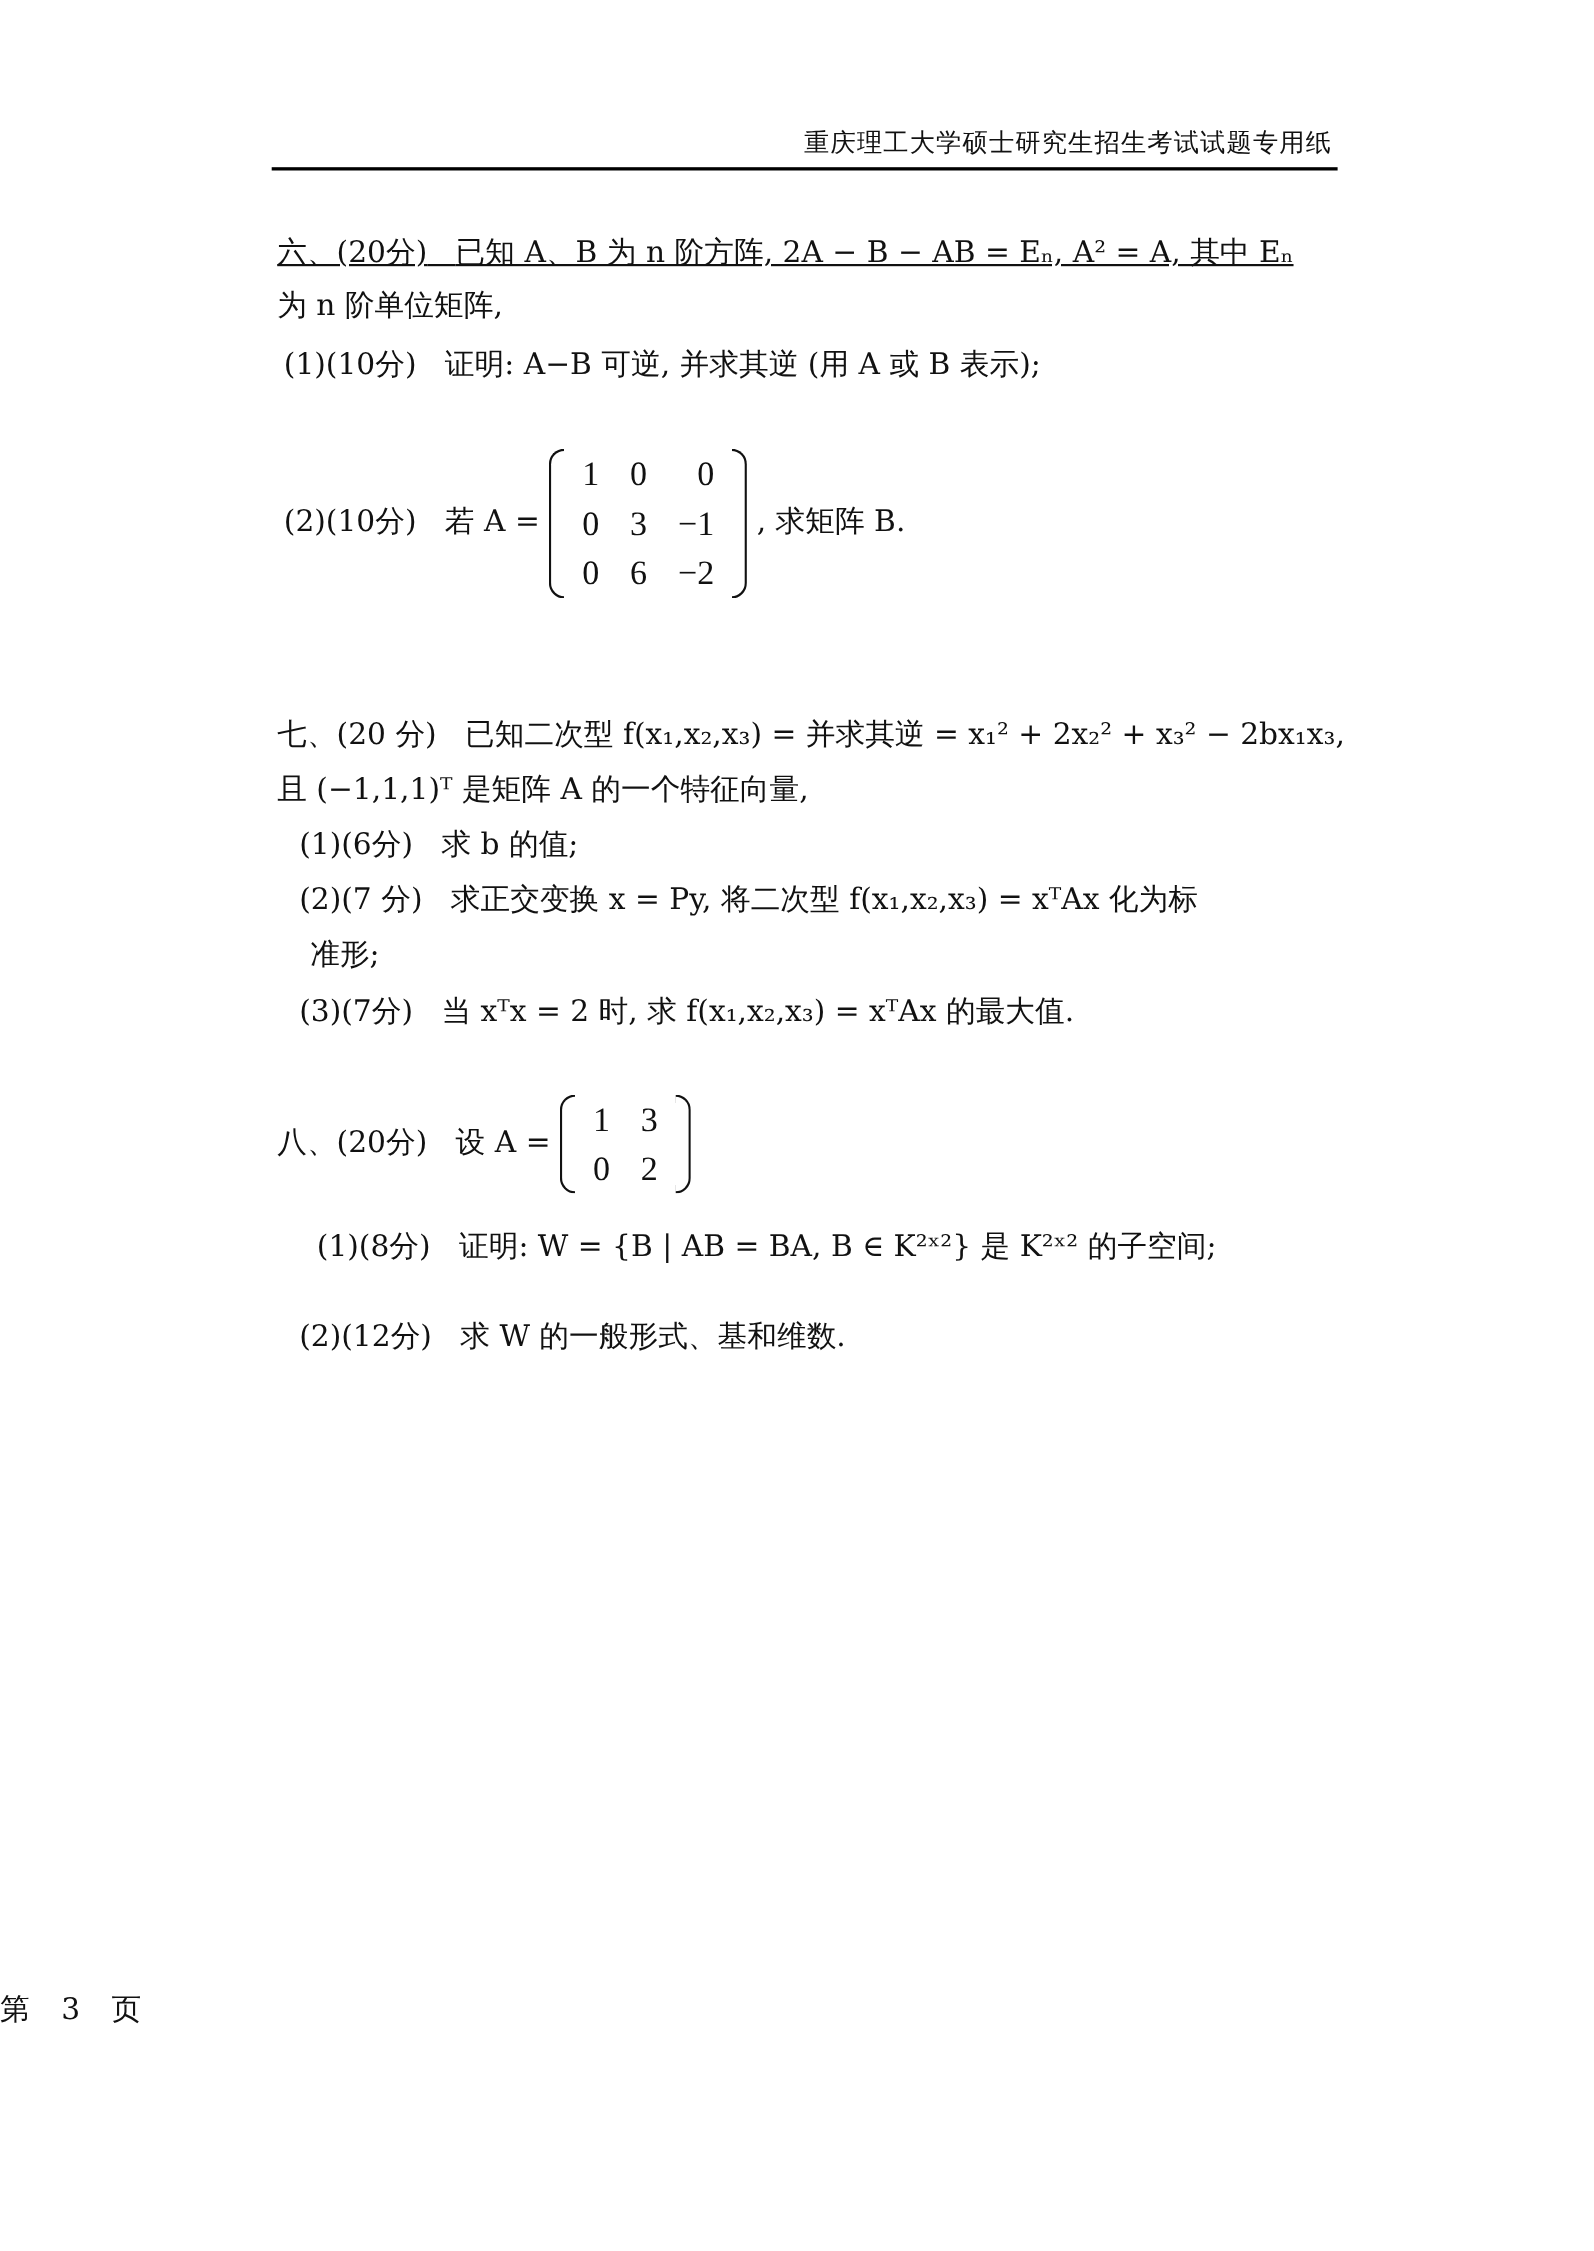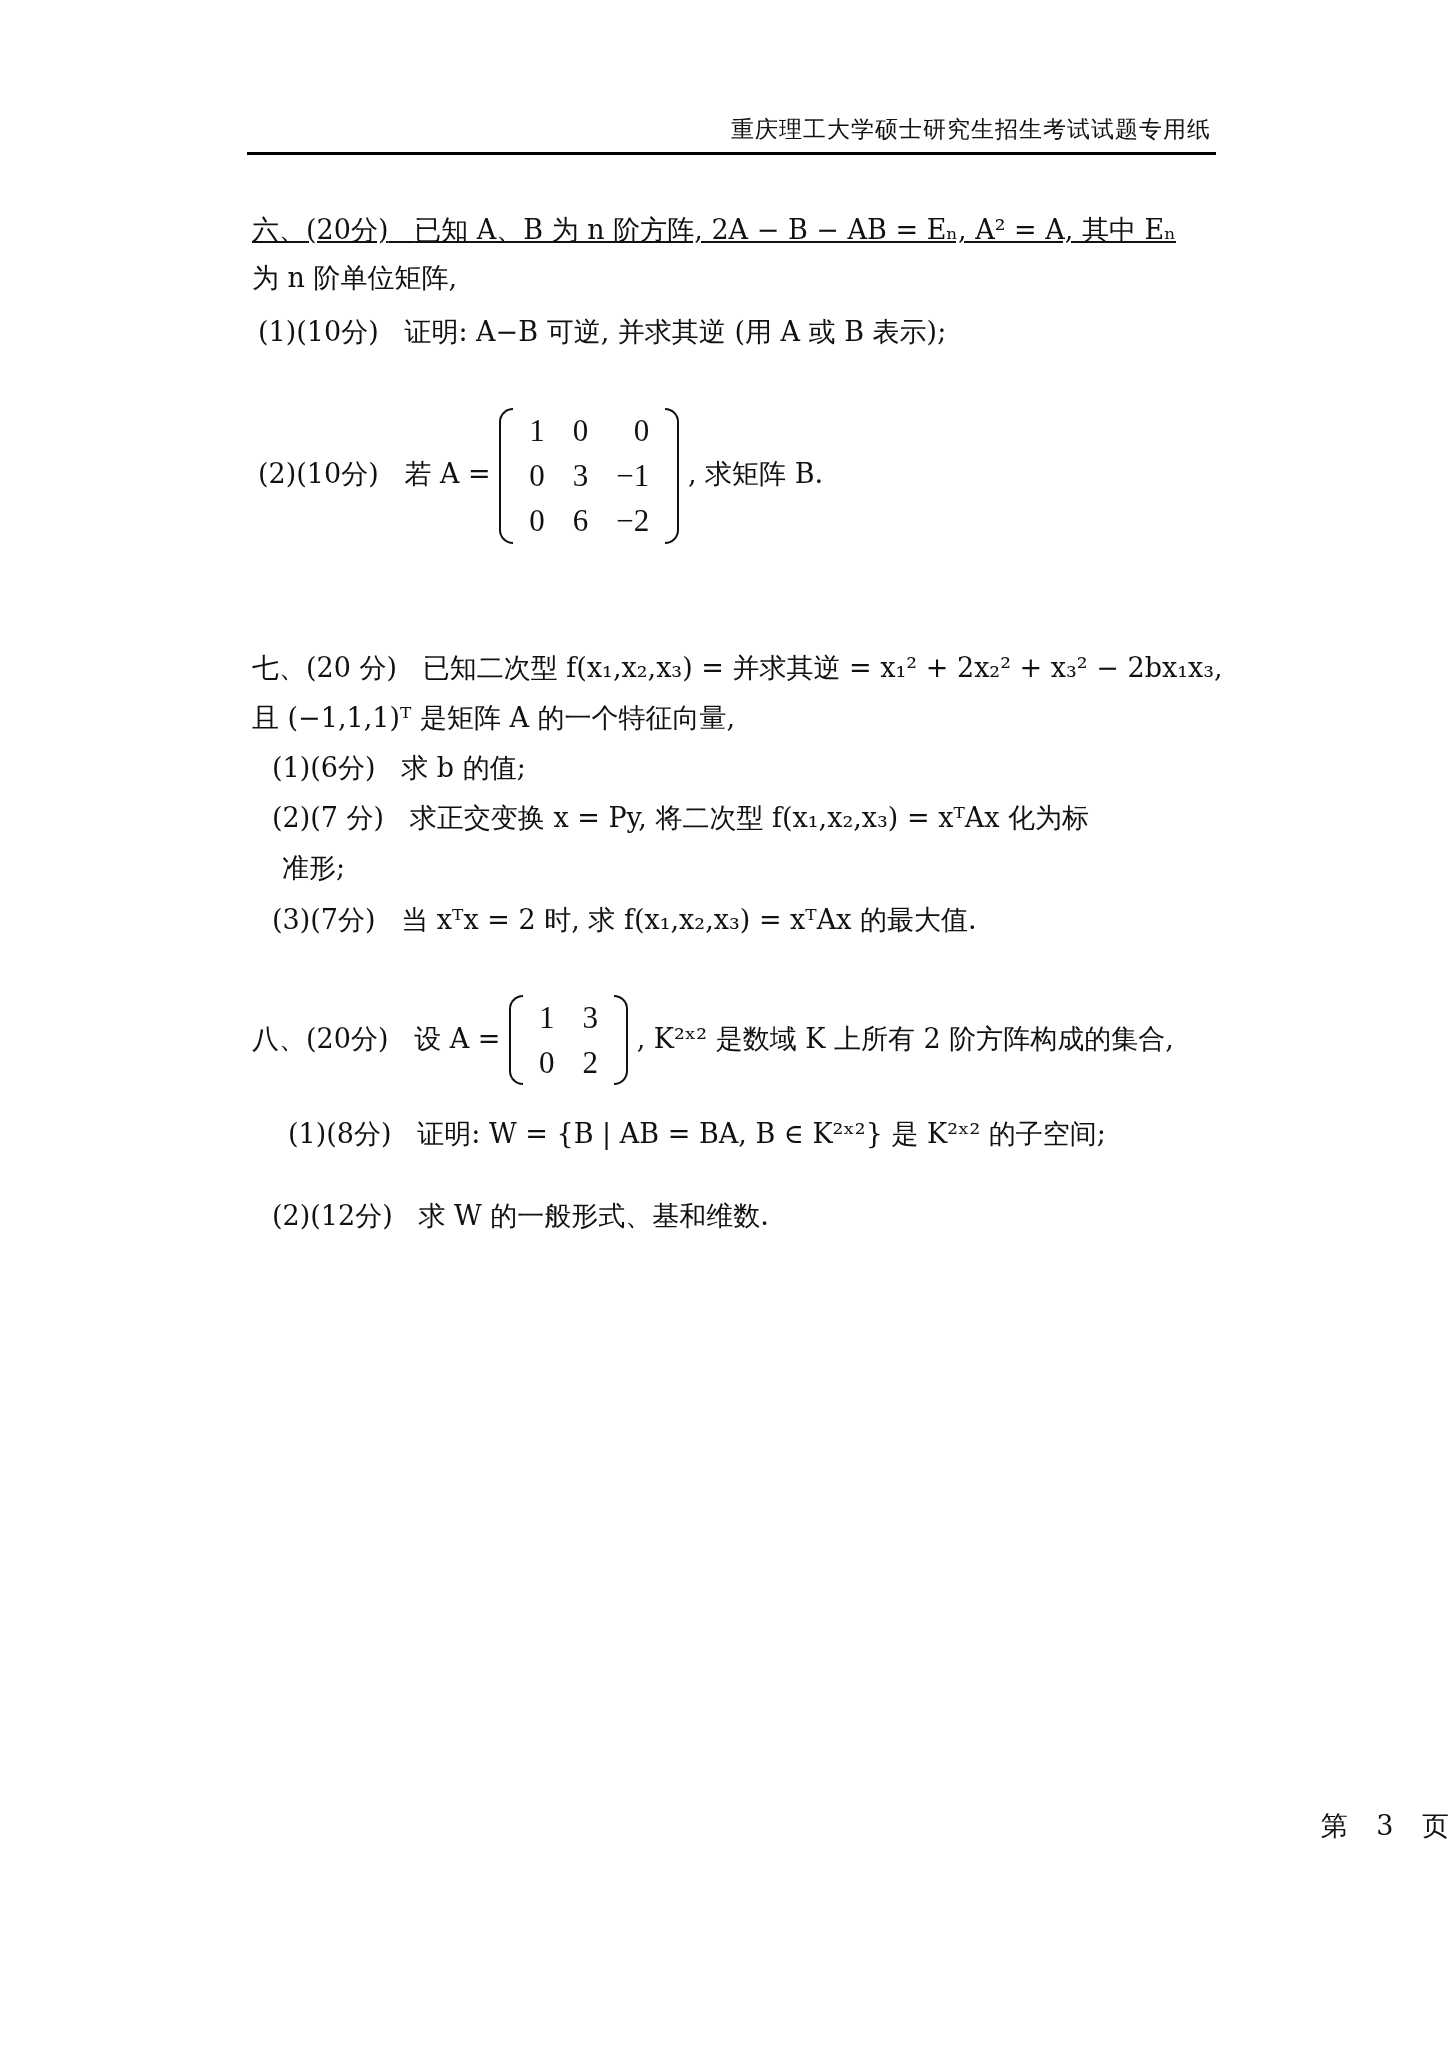--- a/index.html
+++ b/index.html
@@ -7,21 +7,21 @@
          font-family:"DejaVu Serif","Liberation Serif",serif; color:#111; }
   .header-title { position:absolute; right:238px; top:114px; font-size:23px; letter-spacing:1px; font-family:"DejaVu Sans","Liberation Sans",sans-serif; }
   .header-rule { position:absolute; left:247px; width:969px; top:152px; height:3px; background:#000; }
   .line { position:absolute; left:252px; font-size:27px; white-space:nowrap; line-height:1.2; }
   .matrix { display:inline-block; vertical-align:middle; position:relative; padding:0 16px; }
   .matrix::before, .matrix::after { content:""; position:absolute; top:0; bottom:0; width:12px; border:2px solid #111; }
   .matrix::before { left:0; border-right:none; border-radius:14px 0 0 14px; }
   .matrix::after { right:0; border-left:none; border-radius:0 14px 14px 0; }
   .matrix table { border-collapse:collapse; font-family:"Liberation Serif",serif; font-size:31px; }
   .matrix td { padding:4px 14px; text-align:right; }
-  .footer { position:absolute; top:1808px; left:0; width:1449px; text-align:right; font-size:27px; word-spacing:20px; }
+  .footer { position:absolute; top:1808px; left:0; width:1449px; text-align:left; font-size:27px; word-spacing:20px; }
 </style>
 </head>
 <body>
 
 <div class="header-title">重庆理工大学硕士研究生招生考试试题专用纸</div>
 <div class="header-rule"></div>
 
 <div class="line" style="top:214px;text-decoration:underline;">
   <span>六、(20分)</span>&nbsp;&nbsp;
   <span>已知 A、B 为 n 阶方阵, 2A − B − AB = Eₙ, A² = A, 其中 Eₙ</span>
@@ -87,21 +87,20 @@
             <td>1</td>
             <td>3</td>
           </tr>
       <tr>
             <td>0</td>
             <td>2</td>
           </tr>
     </tbody>
       </table>
   </span>
-  <span>, K²ˣ² 是数域 K 上所有 2 阶方阵构成的集合,</span>
 </div>
 <div class="line" style="top:1118px; left:288px;">
   <span>(1)(8分)</span>&nbsp;&nbsp;
   <span>证明: W = {B | AB = BA, B ∈ K²ˣ²} 是 K²ˣ² 的子空间;</span>
 </div>
 <div class="line" style="top:1200px; left:272px;">
   <span>(2)(12分)</span>&nbsp;&nbsp;
   <span>求 W 的一般形式、基和维数.</span>
 </div>
 

